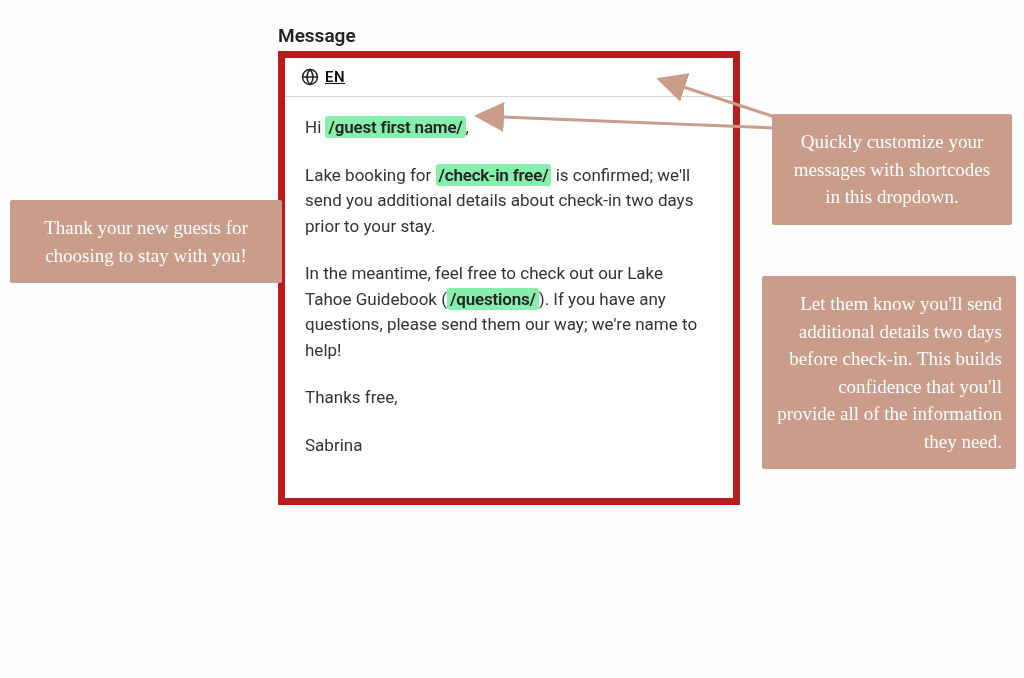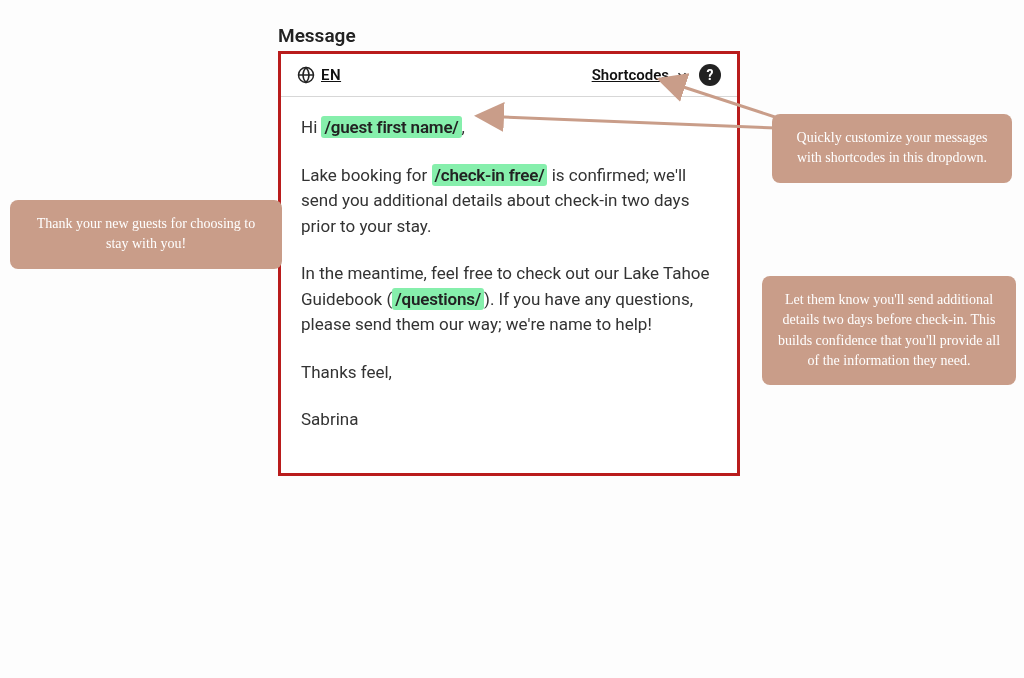--- a/index.html
+++ b/index.html
@@ -18,21 +18,21 @@
     top: 24px;
     width: 462px;
   }
   .message-title {
     font-size: 19px;
     font-weight: 600;
     color: #222;
     margin-bottom: 4px;
   }
   .message-box {
-    border: 3px solid #b91c1c;
+    border: 7px solid #b91c1c;
     border-radius: 0;
     background: #fff;
     overflow: hidden;
   }
   .toolbar {
     display: flex;
     align-items: center;
     justify-content: space-between;
     padding: 10px 16px;
     border-bottom: 1px solid #d7d7d7;
@@ -60,40 +60,41 @@
     font-weight: 600;
     color: #222;
     letter-spacing: -0.2px;
   }
 
   .callout {
     position: absolute;
     background: #c99d89;
     color: #fff;
     font-family: Georgia, "Times New Roman", serif;
-    font-size: 14px;
+    font-size: 19px;
     line-height: 1.45;
     text-align: center;
     padding: 14px 14px;
-    border-radius: 8px;
+    border-radius: 2px;
   }
   .callout-left {
     left: 10px;
     top: 200px;
     width: 272px;
   }
   .callout-top-right {
     left: 772px;
     top: 114px;
     width: 240px;
   }
   .callout-bottom-right {
     left: 762px;
     top: 276px;
     width: 254px;
+    text-align: right;
   }
 
   .arrow {
     position: absolute;
     pointer-events: none;
   }
 </style>
 </head>
 <body>
 
@@ -106,44 +107,33 @@
           <span class="globe-icon">
             <svg width="18" height="18" viewBox="0 0 24 24" fill="none" stroke="#222" stroke-width="2">
               <circle cx="12" cy="12" r="10"></circle>
               <path d="M2 12h20"></path>
               <path d="M12 2c2.8 3 4 6.5 4 10s-1.2 7-4 10c-2.8-3-4-6.5-4-10s1.2-7 4-10z"></path>
             </svg>
           </span>
           <span class="lang-code">EN</span>
         </div>
       </div>
-      <div class="toolbar-right">
-        <div class="shortcodes-btn">
-          <span class="shortcodes-label">Shortcodes</span>
-          <span class="chevron-down-icon">
-            <svg width="14" height="14" viewBox="0 0 24 24" fill="none" stroke="#222" stroke-width="2.5">
-              <polyline points="6 9 12 15 18 9"></polyline>
-            </svg>
-          </span>
-        </div>
-        <div class="help-icon">?</div>
-      </div>
     </div>
 
     <div class="message-body">
       <p>
         <span>Hi </span><span class="shortcode-token">/guest first name/</span><span>,</span>
       </p>
       <p>
         <span>Lake booking for </span><span class="shortcode-token">/check-in free/</span><span> is confirmed; we'll send you additional details about check-in two days prior to your stay.</span>
       </p>
       <p>
         <span>In the meantime, feel free to check out our Lake Tahoe Guidebook (</span><span class="shortcode-token">/questions/</span><span>). If you have any questions, please send them our way; we're name to help!</span>
       </p>
-      <p>Thanks feel,</p>
+      <p>Thanks free,</p>
       <p>Sabrina</p>
     </div>
   </div>
 </div>
 
 <div class="callout callout-left">Thank your new guests for choosing to stay with you!</div>
 <div class="callout callout-top-right">Quickly customize your messages with shortcodes in this dropdown.</div>
 <div class="callout callout-bottom-right">Let them know you'll send additional details two days before check-in. This builds confidence that you'll provide all of the information they need.</div>
 
 <svg class="arrow" width="1024" height="678" style="left:0;top:0;">

